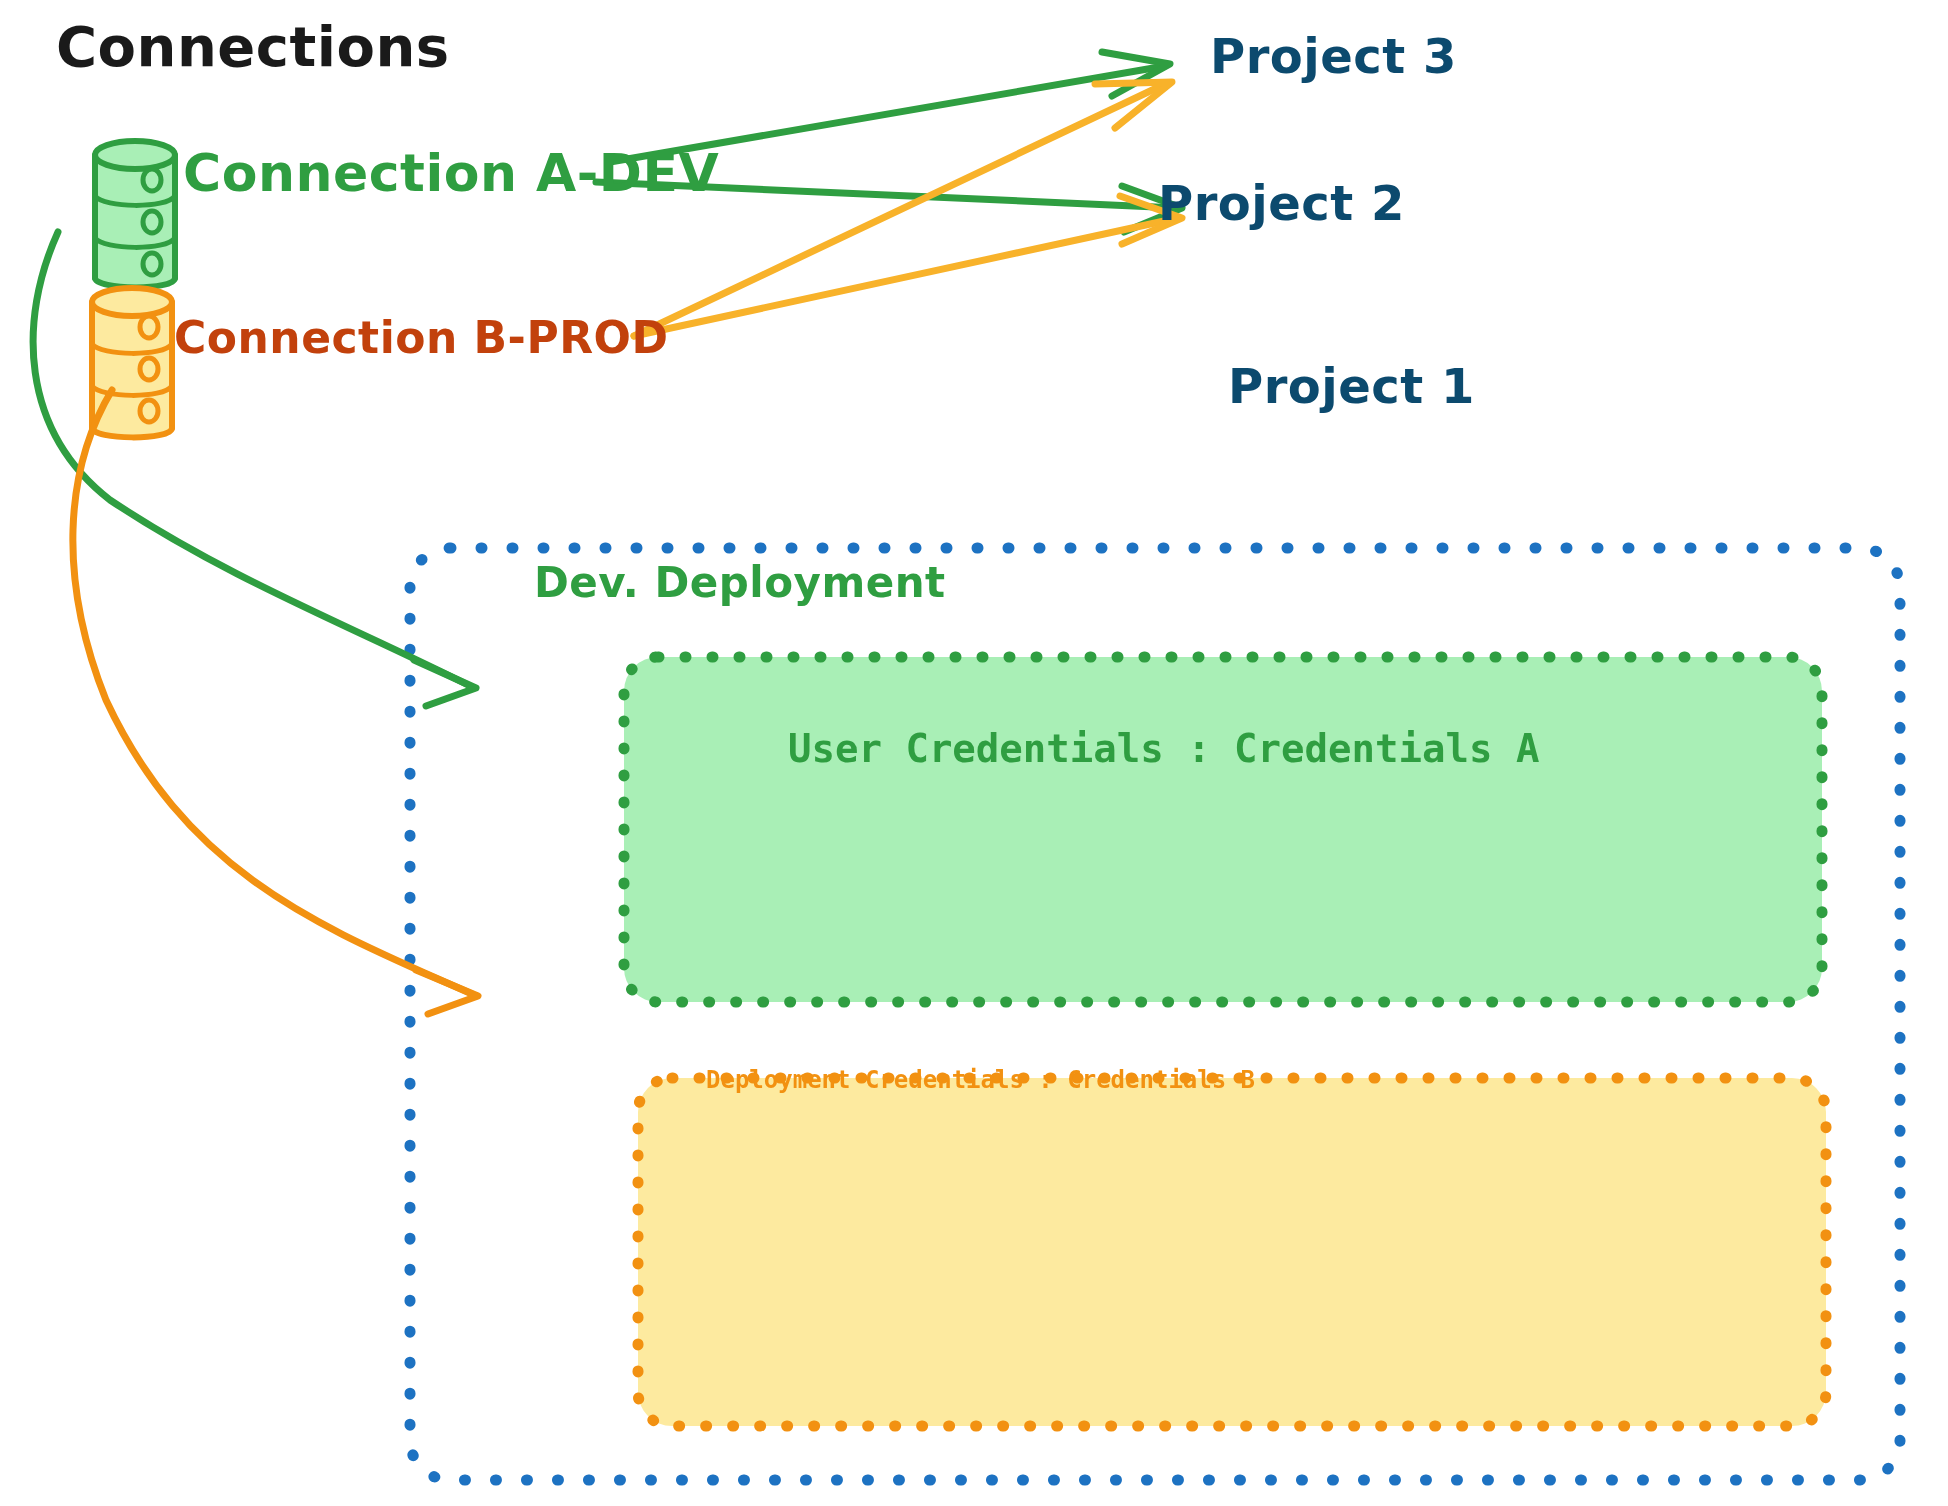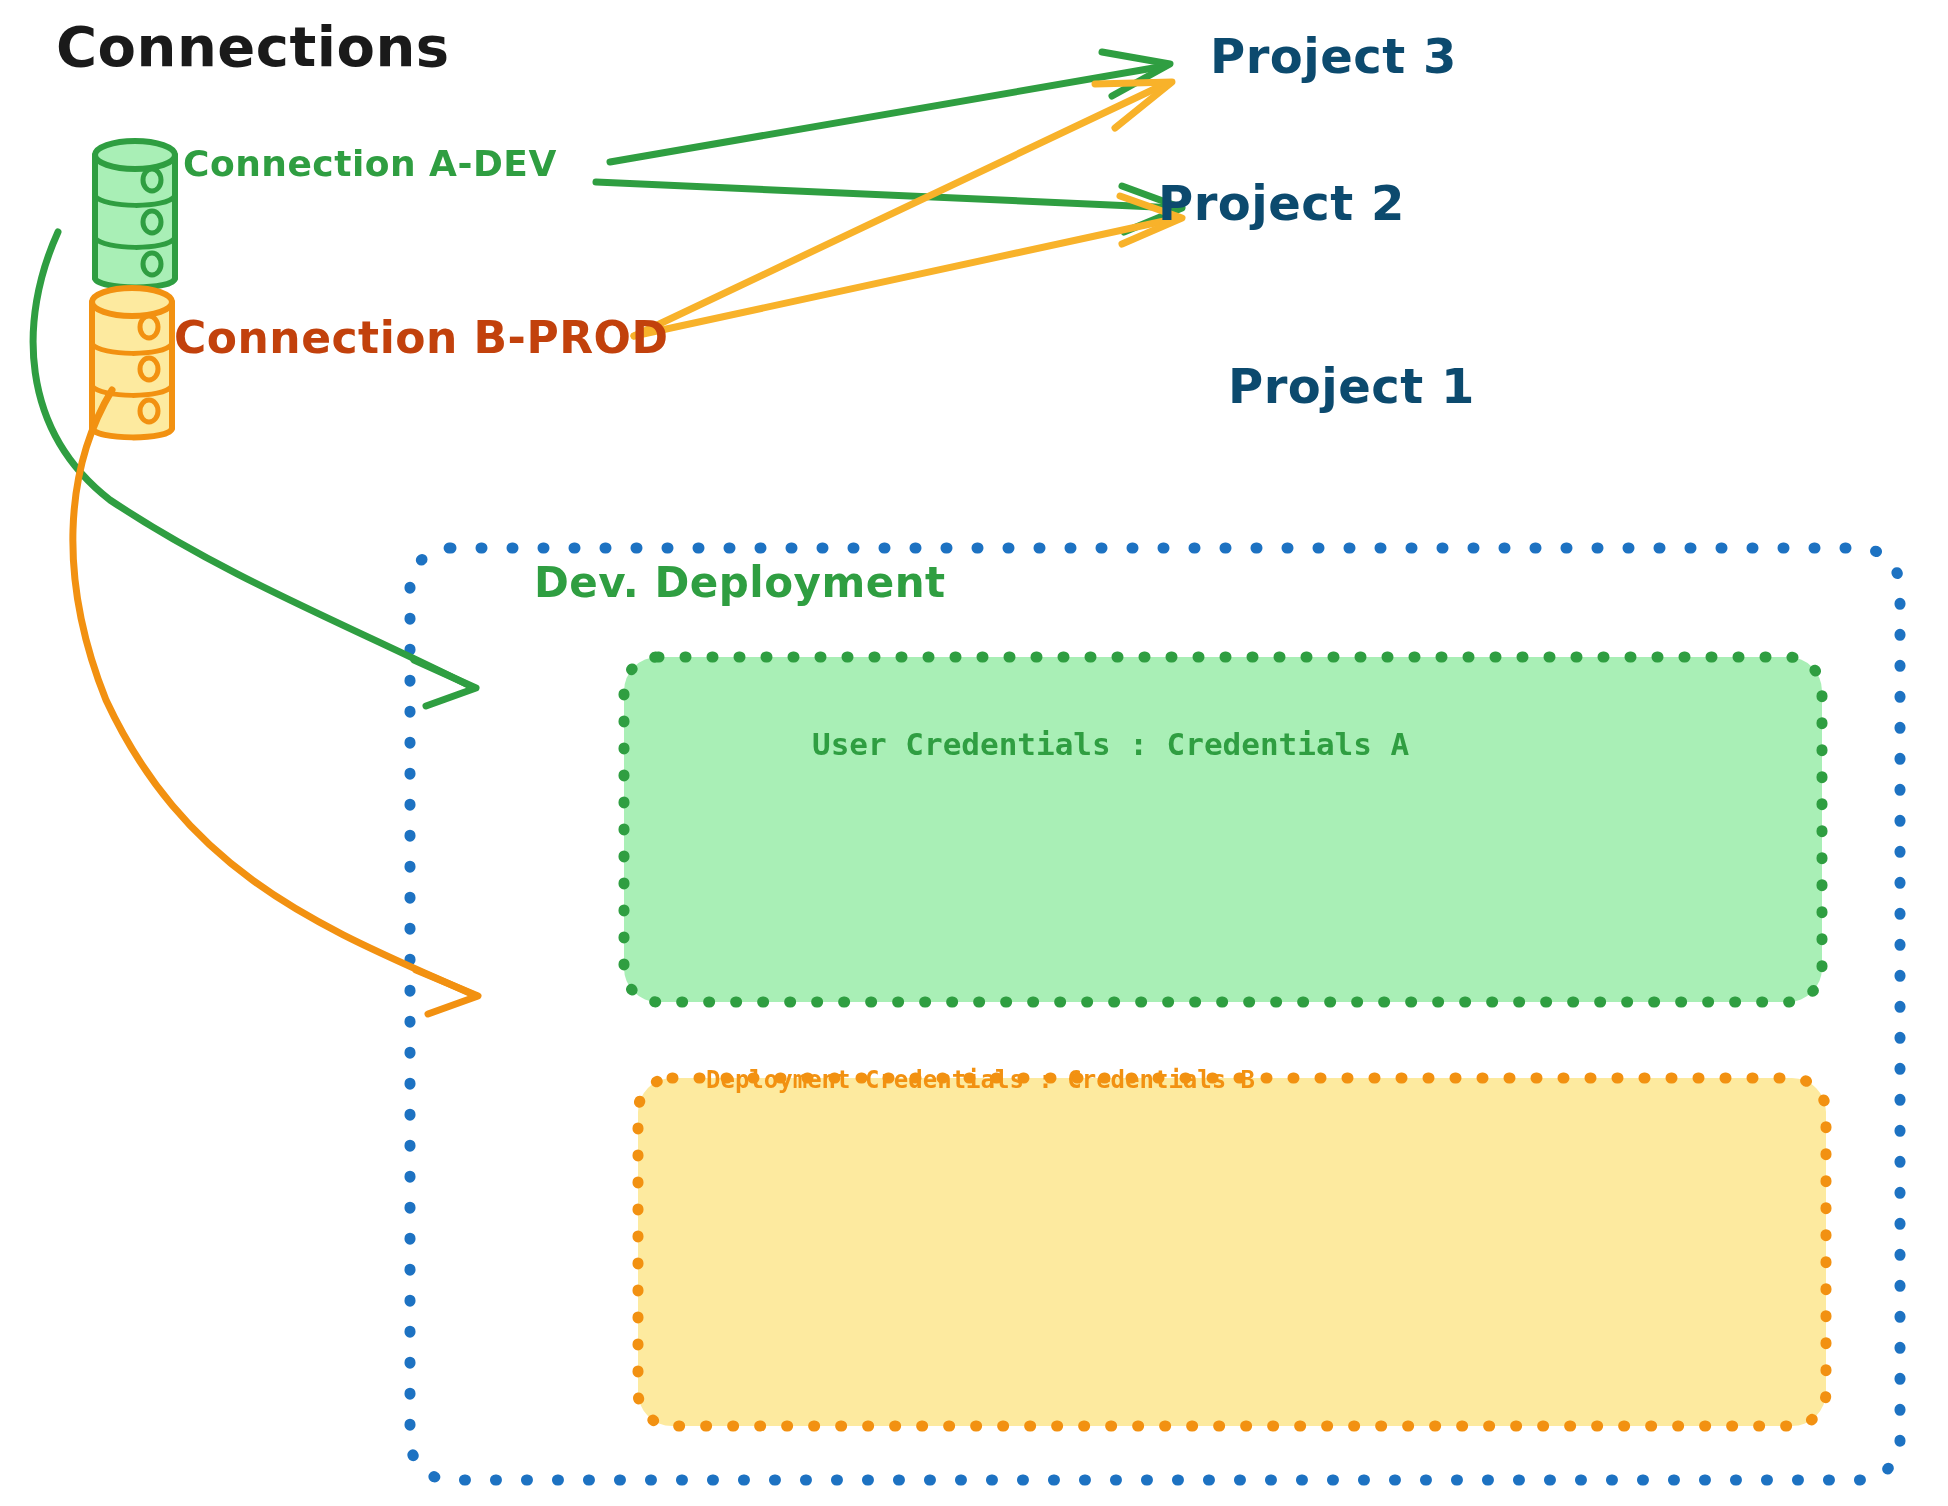--- a/index.html
+++ b/index.html
@@ -38,21 +38,21 @@
   }
   #title {
     left: 56px;
     top: 14px;
     font-size: 56px;
     color: #1a1a1a;
   }
   #conn-a-label {
     left: 183px;
     top: 143px;
-    font-size: 36px;
+    font-size: 52px;
     color: #2f9e41;
   }
   #conn-b-label {
     left: 174px;
     top: 312px;
     font-size: 44px;
     color: #c2410c;
     text-align: right;
   }
   .project {
@@ -68,23 +68,23 @@
     font-size: 42px;
     color: #2f9e41;
   }
   #prod-env-label {
     left: 548px;
     top: 892px;
     font-size: 42px;
     color: #f29111;
   }
   #dev-cred {
-    left: 812px;
+    left: 788px;
     top: 726px;
-    font-size: 31px;
+    font-size: 39px;
     color: #2f9e41;
   }
   #prod-cred {
     left: 706px;
     top: 1066px;
     font-size: 24px;
     color: #f29111;
     text-align: right;
   }
 </style>

